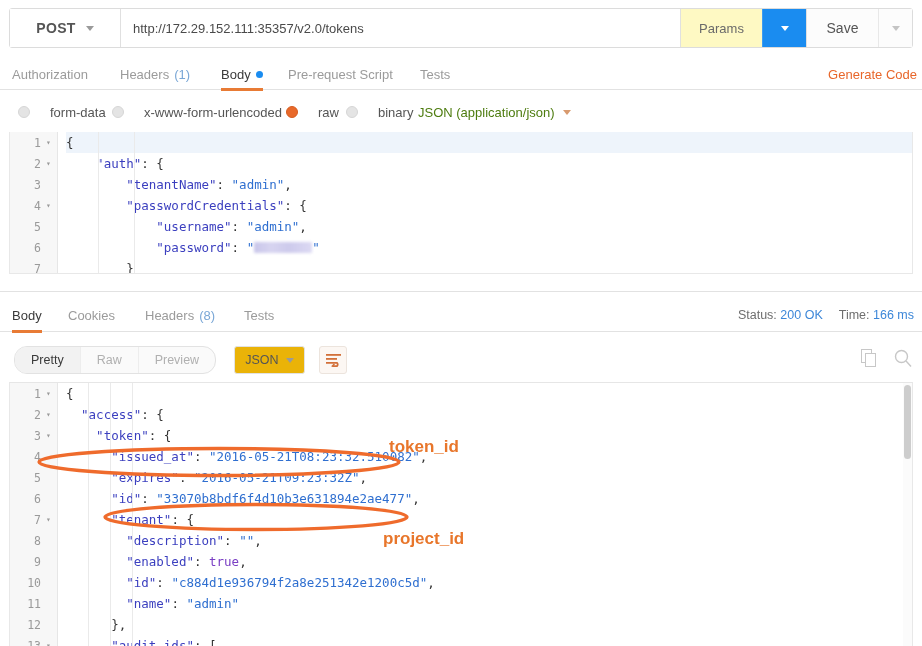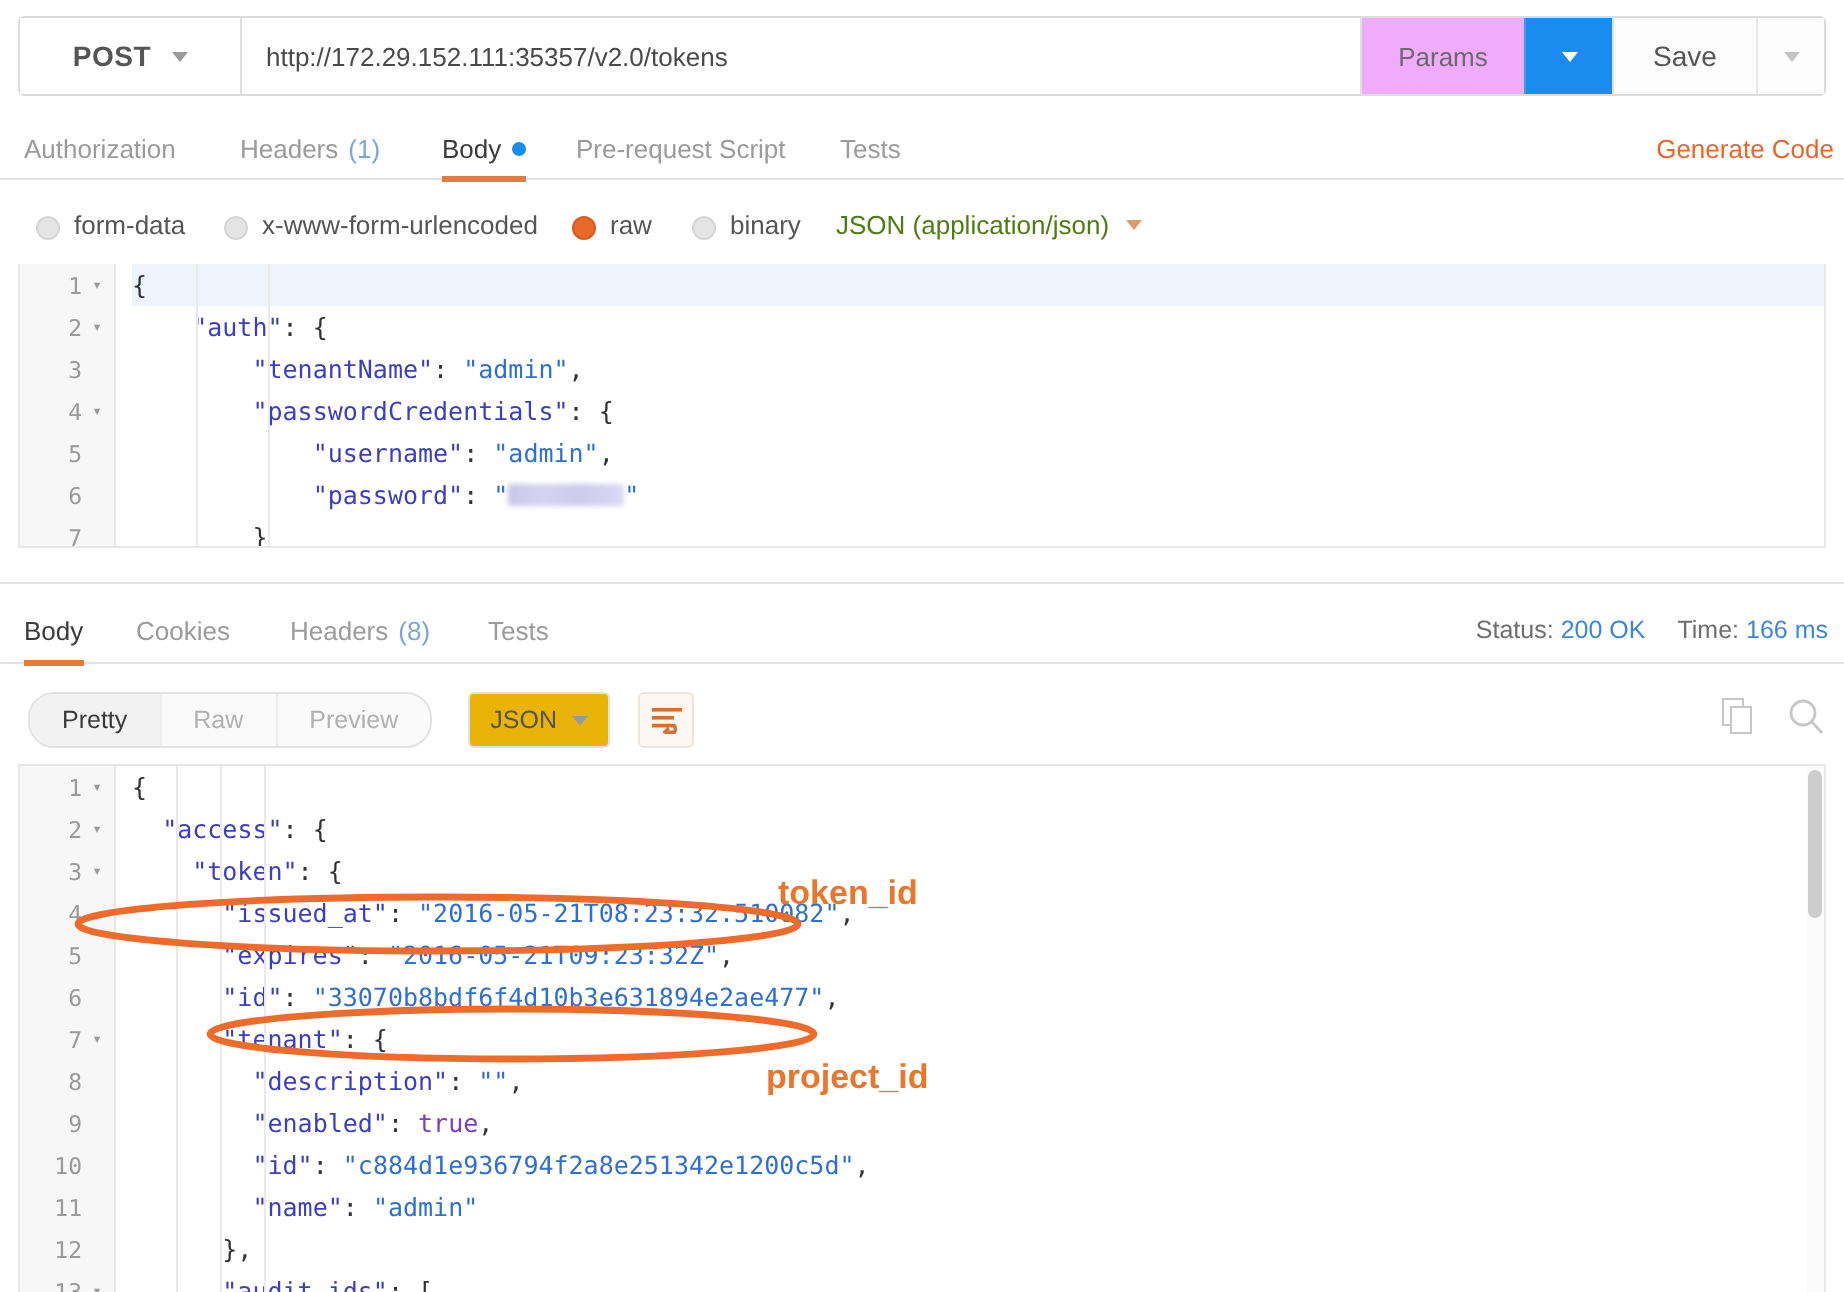--- a/index.html
+++ b/index.html
@@ -30,21 +30,21 @@
   .caret.light { border-top-color:#c4c4c4; }
   .caret.white { border-top-color:#fff; }
   .url-field {
     flex:1; display:flex; align-items:center; padding:0 12px;
     font-size:13px; color:#4a4a4a; background:#fff; cursor:text;
     font-family:"Liberation Sans", sans-serif;
   }
   .params-btn {
     width:82px; display:flex;align-items:center;justify-content:center;
     font-size:13px;color:#6a6a6a;border-left:1px solid #e0e0e0;
-    background:#f0abfc; cursor:pointer;
+    background:#fef9c3; cursor:pointer;
   }
   .send-btn {
     width:100px; display:flex;align-items:center;justify-content:center;
     background:#1a8cf0; color:#fff; font-size:15px; font-weight:bold;
     cursor:pointer;
   }
   .send-caret {
     width:44px; display:flex;align-items:center;justify-content:center;
     background:#1a8cf0; border-left:1px solid #3d9cf2; cursor:pointer;
   }
@@ -77,21 +77,21 @@
   .gen-code {
     position:absolute; right:5px; top:0; height:32px; display:flex;align-items:center;
     font-size:13px; color:#e8662a; cursor:pointer;text-align:right;
   }
 
   
   .body-type-row {
     position:absolute; left:0; top:96px; width:922px; height:32px;
     display:flex; align-items:center;
   }
-  .radio-item { display:flex;align-items:flex-end;gap:7px;cursor:pointer; }
+  .radio-item { display:flex;align-items:center;gap:20px;cursor:pointer; }
   .radio {
     width:12px;height:12px;border-radius:50%;
     background:#e4e4e4; border:1px solid #d6d6d6; display:inline-block;
   }
   .radio.on { background:#e8692a; border-color:#d65c20; }
   .radio-label { font-size:13px; color:#555; }
   .json-select {
     display:flex;align-items:center;gap:8px;cursor:pointer;
   }
   .json-select .txt { font-size:13px; color:#4d7c0f; }

